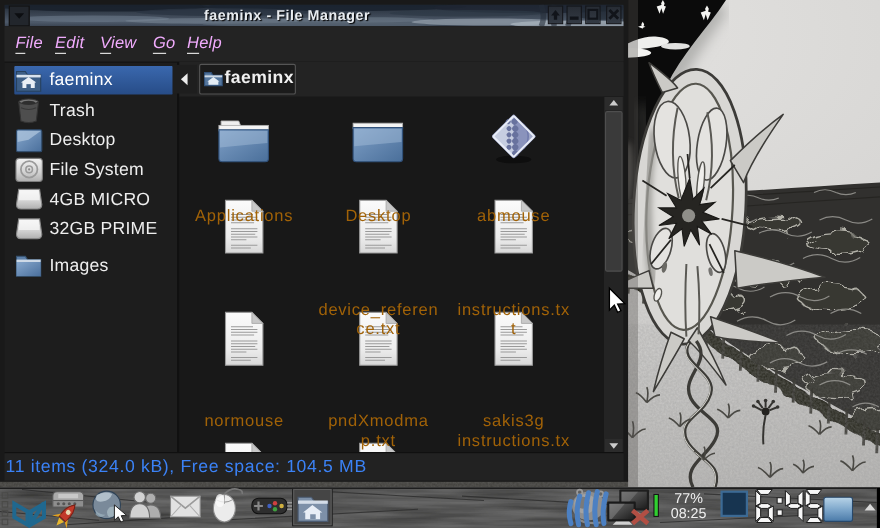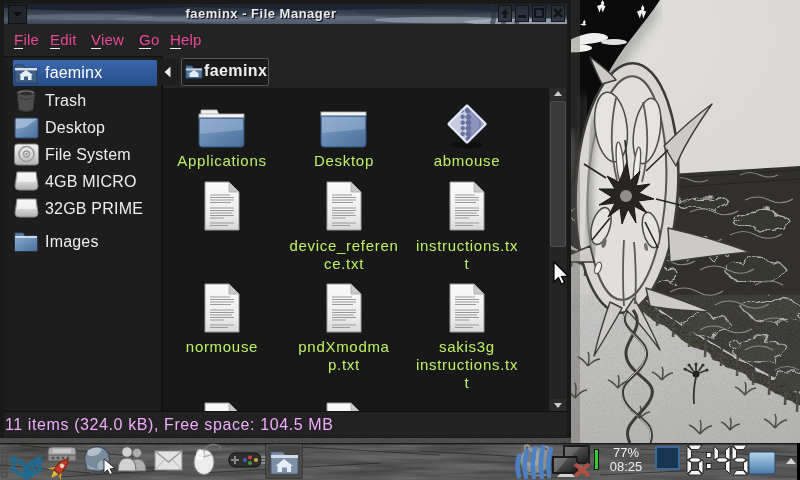--- a/index.html
+++ b/index.html
@@ -9,46 +9,46 @@
   
   #win{position:absolute;left:0;top:0;width:571px;height:438px;background:#191919;}
   #titlebar{position:absolute;left:4px;top:4px;width:563px;height:20px;overflow:hidden;}
   #title{position:absolute;left:7px;top:2px;width:500px;text-align:center;
     font-size:13px;font-weight:bold;color:#e8ecf0;letter-spacing:.5px;
     text-shadow:1px 1px 1px #000;}
   .tbtn{position:absolute;top:1px;width:14px;height:17px;background:linear-gradient(180deg,#272c34,#333a44);
     border:1px solid #14161a;box-sizing:border-box;}
   #menubar{position:absolute;left:4px;top:24px;width:563px;height:32px;background:#232323;
     border-bottom:1px solid #111;}
-  .mi{position:absolute;top:7px;font-size:15px;color:#ec4899;letter-spacing:.2px;}
+  .mi{position:absolute;top:7px;font-size:15px;color:#f0abfc;letter-spacing:.2px;font-style:italic;}
   .mi u{text-decoration:none;border-bottom:1px solid #eee;}
   
   #sidebar{position:absolute;left:4px;top:57px;width:157px;height:354px;background:#1d1d1d;}
   .srow{position:absolute;left:0;width:157px;height:27px;font-size:16px;color:#eee;letter-spacing:.2px;}
   .srow .lbl{position:absolute;left:41px;top:4px;}
   #selrow{position:absolute;left:9px;top:3px;width:144px;height:26px;
     background:linear-gradient(180deg,#3a68ae,#274c87);border-radius:1px;}
   #vsep{position:absolute;left:161px;top:57px;width:2px;height:354px;background:#101010;}
   
   #toolbar{position:absolute;left:163px;top:56px;width:404px;height:32px;background:#232323;}
   #backbtn{position:absolute;left:-6px;top:3px;width:22px;height:26px;background:#1e1e1e;}
   #pathbtn{position:absolute;left:18px;top:2px;width:86px;height:26px;background:#1b1b1b;
     border:1px solid #555;border-radius:2px;}
   #pathbtn span{position:absolute;left:22px;top:3px;font-size:16px;font-weight:bold;color:#f0f0f0;letter-spacing:.4px;}
   
   #filepane{position:absolute;left:163px;top:88px;width:404px;height:323px;background:#181818;overflow:hidden;}
-  .flabel{position:absolute;font-size:15px;color:#bef264;text-align:center;line-height:18px;letter-spacing:.7px;}
+  .flabel{position:absolute;font-size:15px;color:#a16207;text-align:center;line-height:18px;letter-spacing:.7px;margin-top:36px;}
   
   #sbar{position:absolute;left:386px;top:0px;width:18px;height:323px;background:#242424;}
   #sthumb{position:absolute;left:1px;top:13px;width:16px;height:146px;background:#3a3a3a;
     border:1px solid #4e4e4e;border-radius:2px;box-sizing:border-box;}
   
   #statusbar{position:absolute;left:4px;top:411px;width:563px;height:26px;background:#222;
     border-top:1px solid #0f0f0f;box-sizing:border-box;}
-  #statusbar span{position:absolute;left:1px;top:4px;font-size:16px;color:#f0abfc;letter-spacing:.6px;}
+  #statusbar span{position:absolute;left:1px;top:4px;font-size:16px;color:#3b82f6;letter-spacing:.6px;}
   
   #taskbar{position:absolute;left:0;top:443px;width:797px;height:37px;background:#3e3e3e;overflow:hidden;}
 </style>
 </head>
 <body>
 <div id="desk">
 
   <div class="abs" id="wallwrap" style="left:0;top:0;width:800px;height:443px;overflow:hidden;background:#9a9a9a;">
     <svg width="800" height="443">
       <defs>

